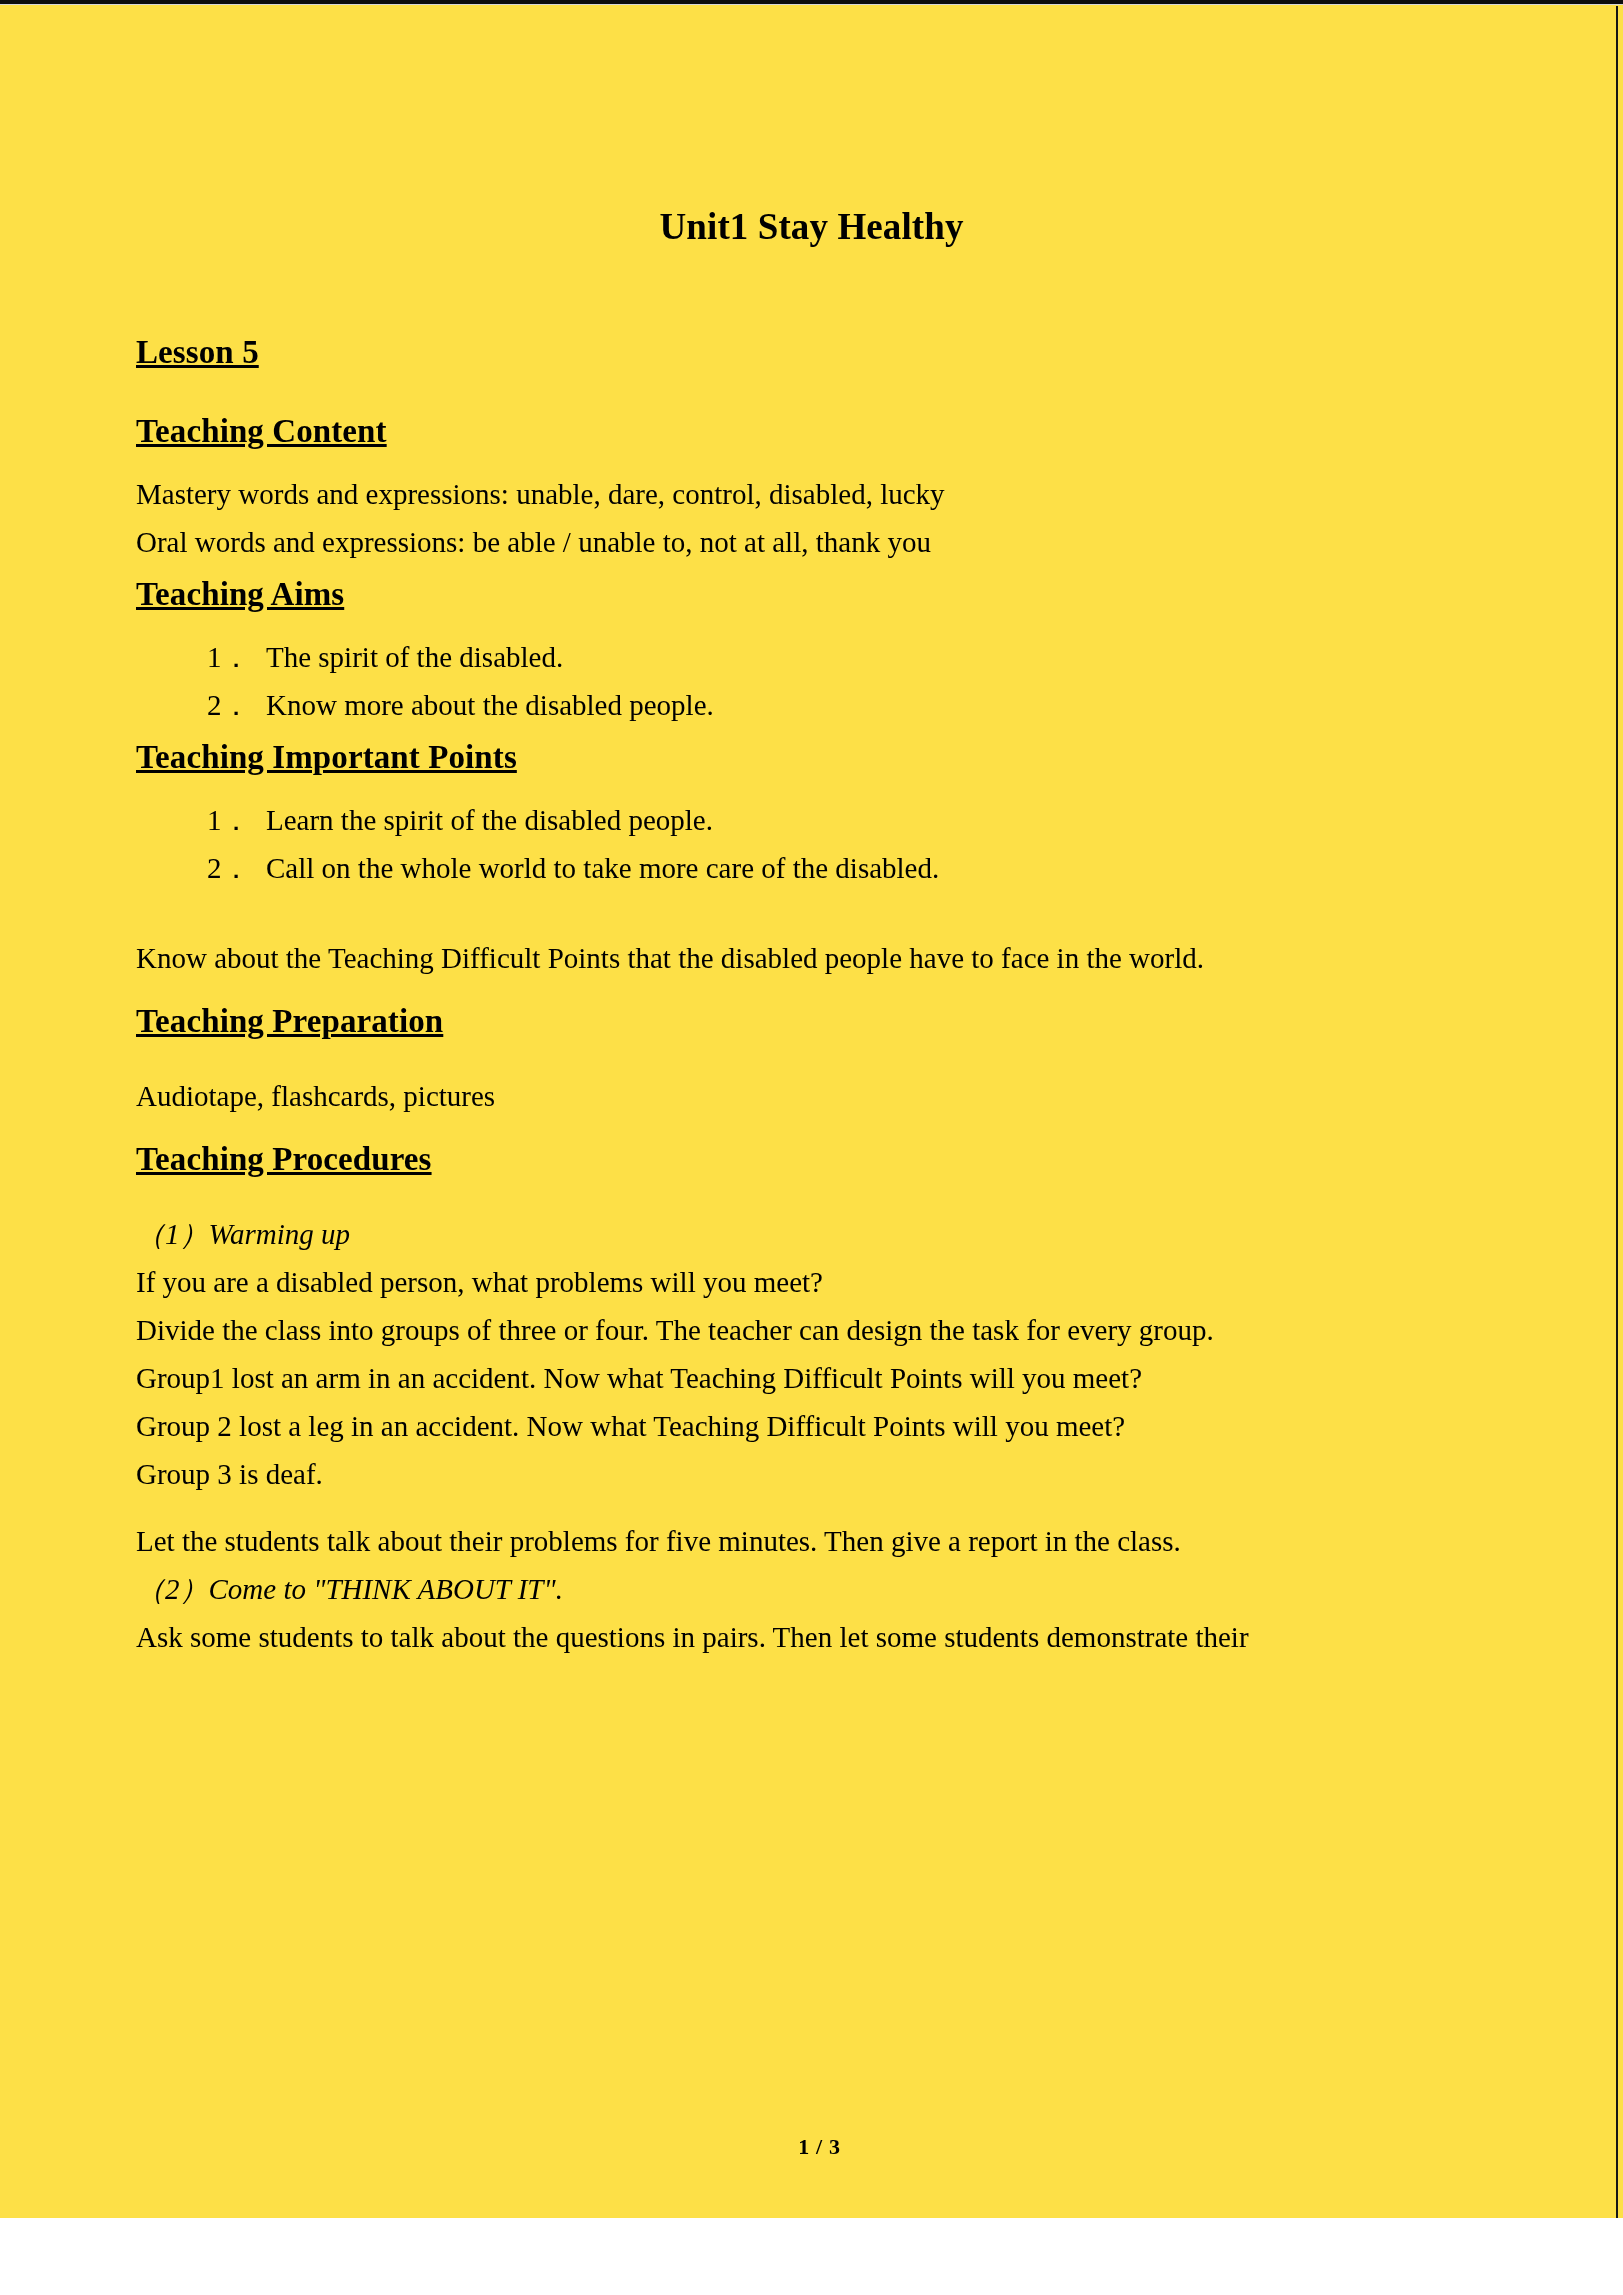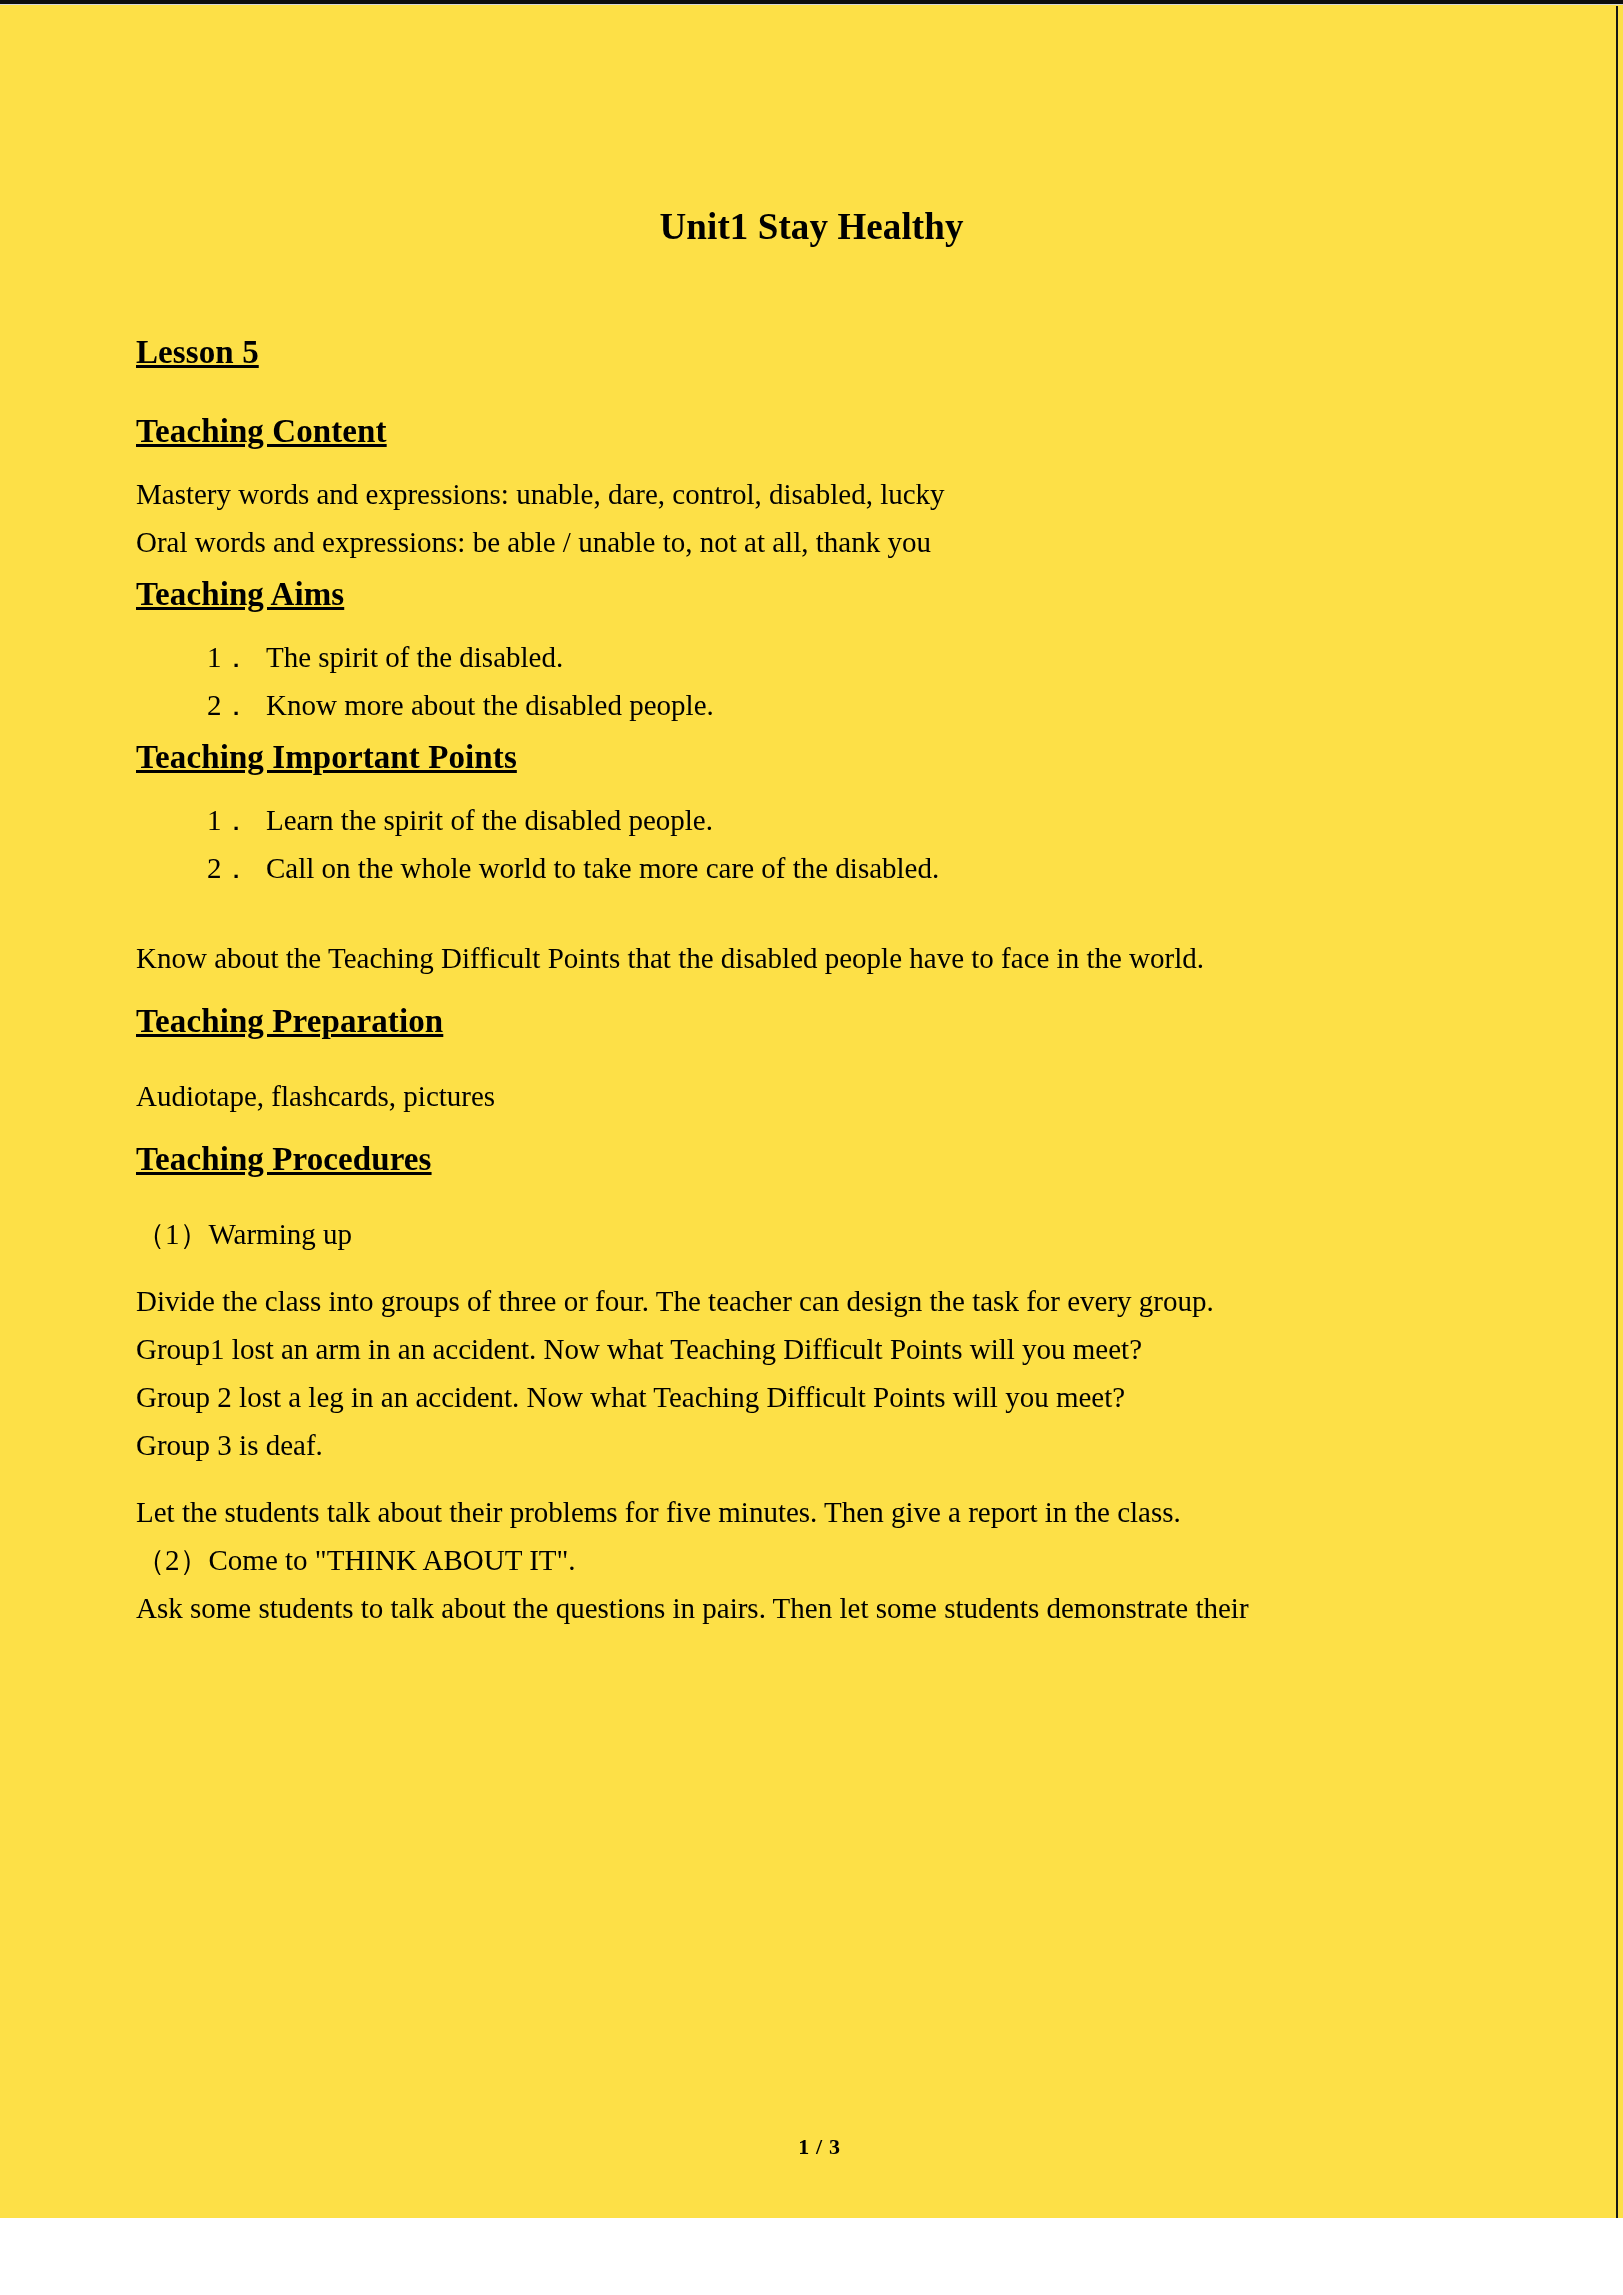--- a/index.html
+++ b/index.html
@@ -96,20 +96,21 @@
     display: inline-block;
     width: 59px;
     flex: 0 0 59px;
   }
   .list-item .item-text {
     display: inline-block;
   }
 
   .para-indent {
     margin-left: 71px;
+    font-style: italic;
   }
   .para-hang {
     margin-left: 85px;
   }
   .gap-s  { height: 19px; }
   .gap-m  { height: 30px; }
   .gap-l  { height: 42px; }
   .gap-title { height: 86px; }
 
   .footer {
@@ -187,20 +188,21 @@
     <div class="gap-l"></div>
     <p class="body-line indent-1">Audiotape, flashcards, pictures</p>
 
     <div class="gap-m"></div>
 
     <h2 class="section-heading">Teaching Procedures</h2>
     <div class="gap-l"></div>
 
     <p class="body-line para-indent">（1）Warming up</p>
     <div class="gap-s"></div>
+    <p class="body-line para-hang">If you are a disabled person, what problems will you meet?</p>
     <div class="gap-s"></div>
     <p class="body-line para-hang">Divide the class into groups of three or four. The teacher can design the task for every group.</p>
     <div class="gap-s"></div>
     <p class="body-line para-hang">Group1 lost an arm in an accident. Now what Teaching Difficult Points will you meet?</p>
     <div class="gap-s"></div>
     <p class="body-line para-hang">Group 2 lost a leg in an accident. Now what Teaching Difficult Points will you meet?</p>
     <div class="gap-s"></div>
     <p class="body-line para-hang">Group 3 is deaf.</p>
     <div class="gap-s"></div>
     <div class="gap-s"></div>

